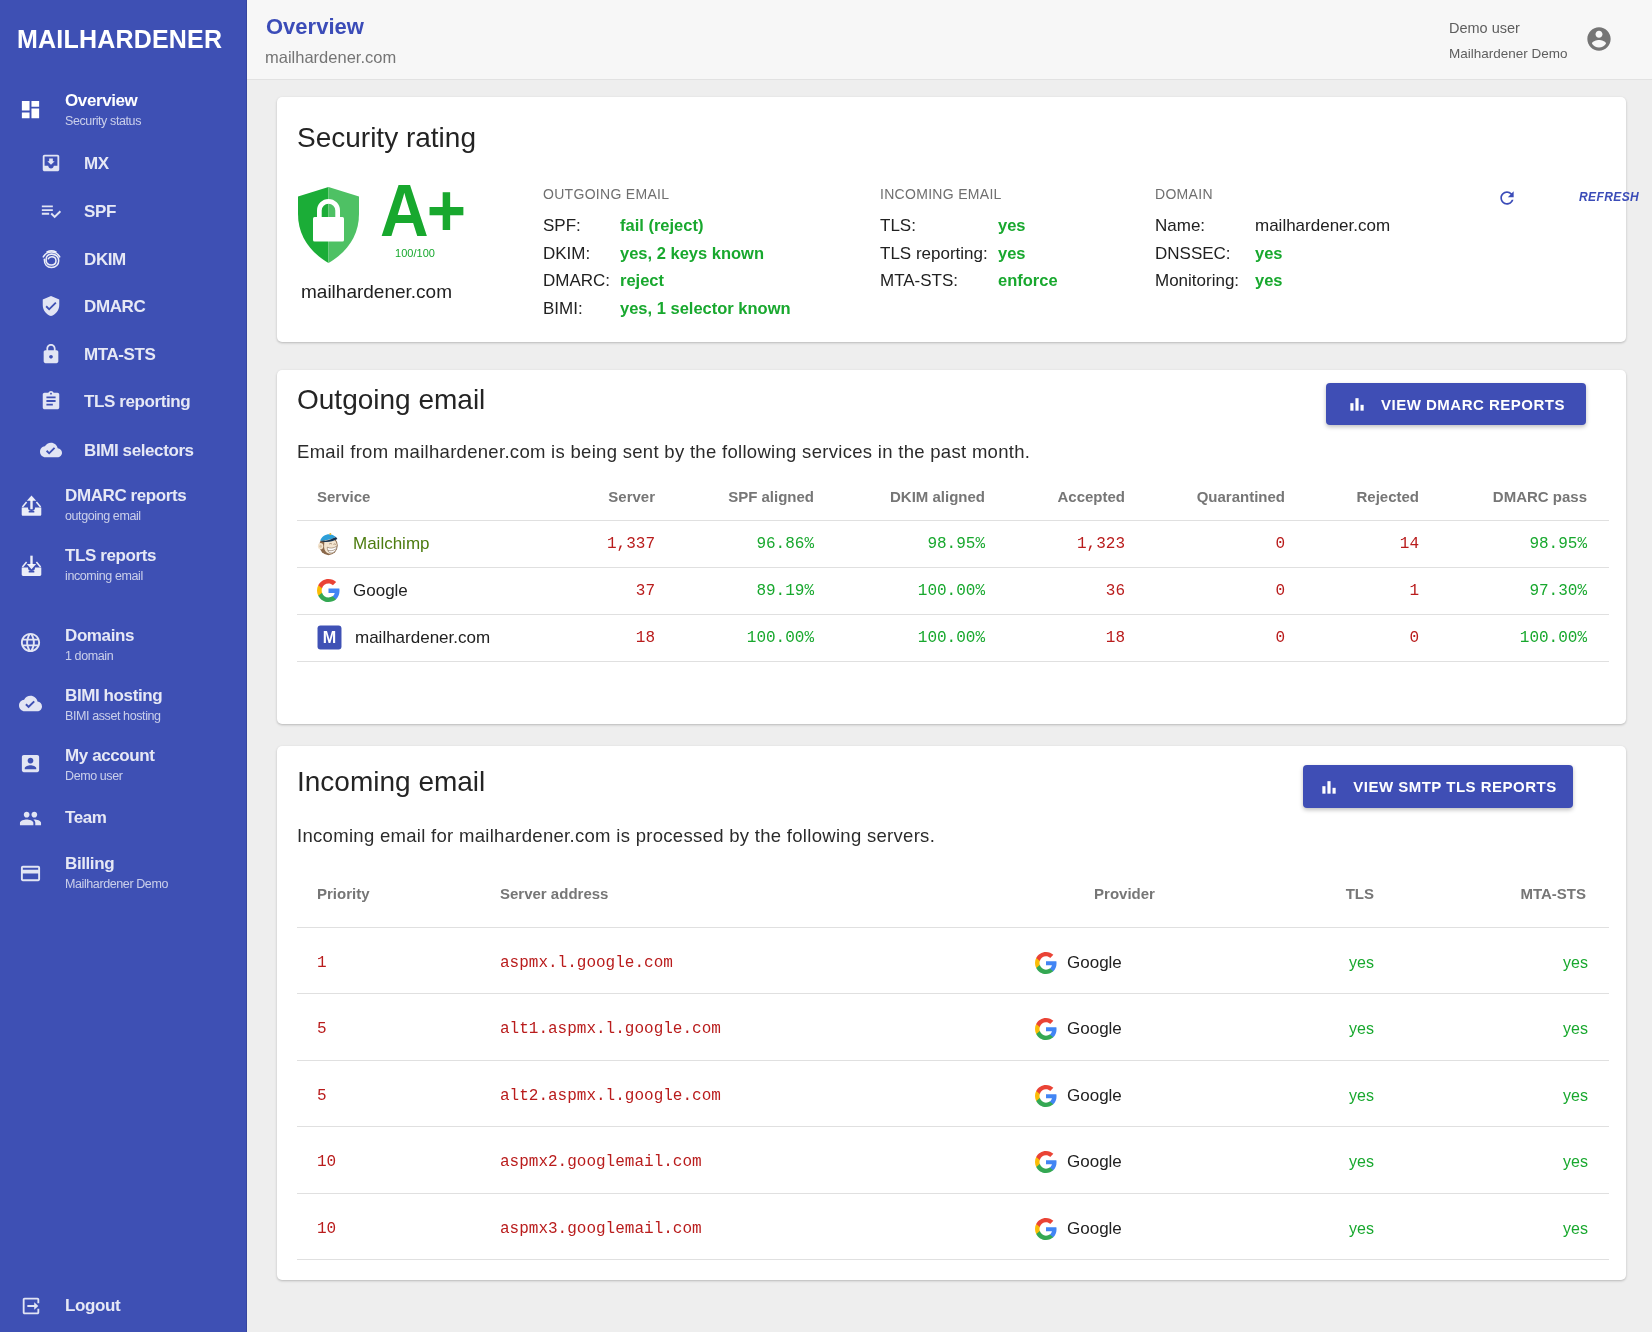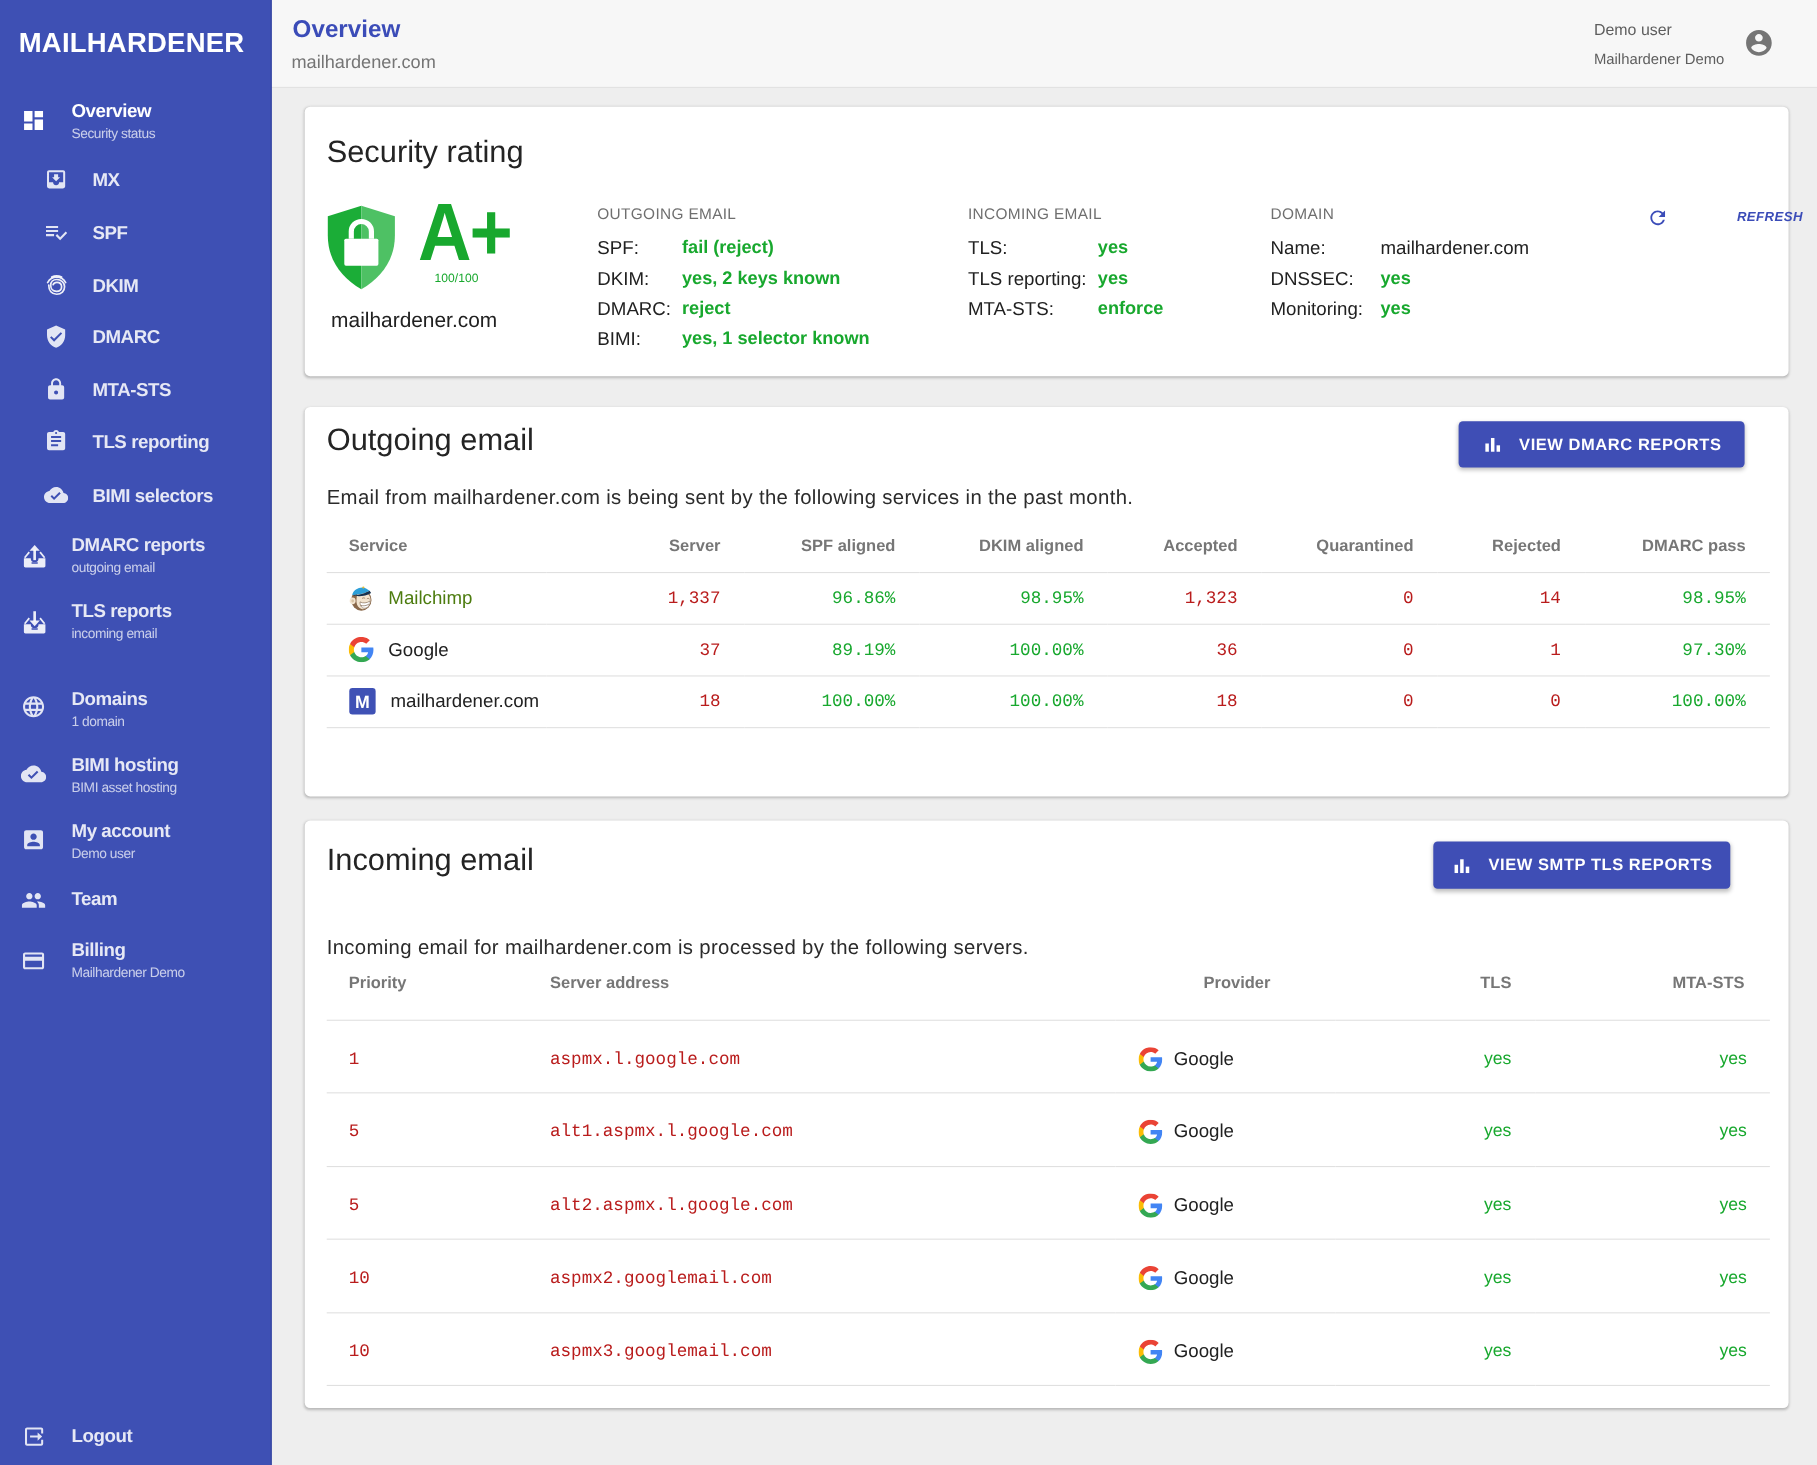--- a/index.html
+++ b/index.html
@@ -315,21 +315,21 @@
 <div class="card" id="card3" style="top:746px; height:534px;">
   <div class="ct" style="top:20px;">Incoming email</div>
   <div class="btn" style="left:1026px;top:19px;width:270px;height:43px;">
     <svg width="20" height="20" viewBox="0 0 24 24" fill="#fff">
         <rect x="4" y="11" width="3.8" height="9"></rect>
         <rect x="10.1" y="5" width="3.8" height="15"></rect>
         <rect x="16.2" y="13" width="3.8" height="7"></rect>
       </svg>
     <span>VIEW SMTP TLS REPORTS</span>
   </div>
-  <div class="para" style="top:79px;margin-top:25px;">Incoming email for mailhardener.com is processed by the following servers.</div>
+  <div class="para" style="top:79px;">Incoming email for mailhardener.com is processed by the following servers.</div>
   <table style="position:absolute;left:20px;top:114px;width:1312px;">
     <colgroup>
         <col style="width:183px">
         <col style="width:534px">
         <col style="width:200px">
         <col style="width:182px">
         <col style="width:213px">
       </colgroup>
     <tbody>
         <tr style="height:67px;">

